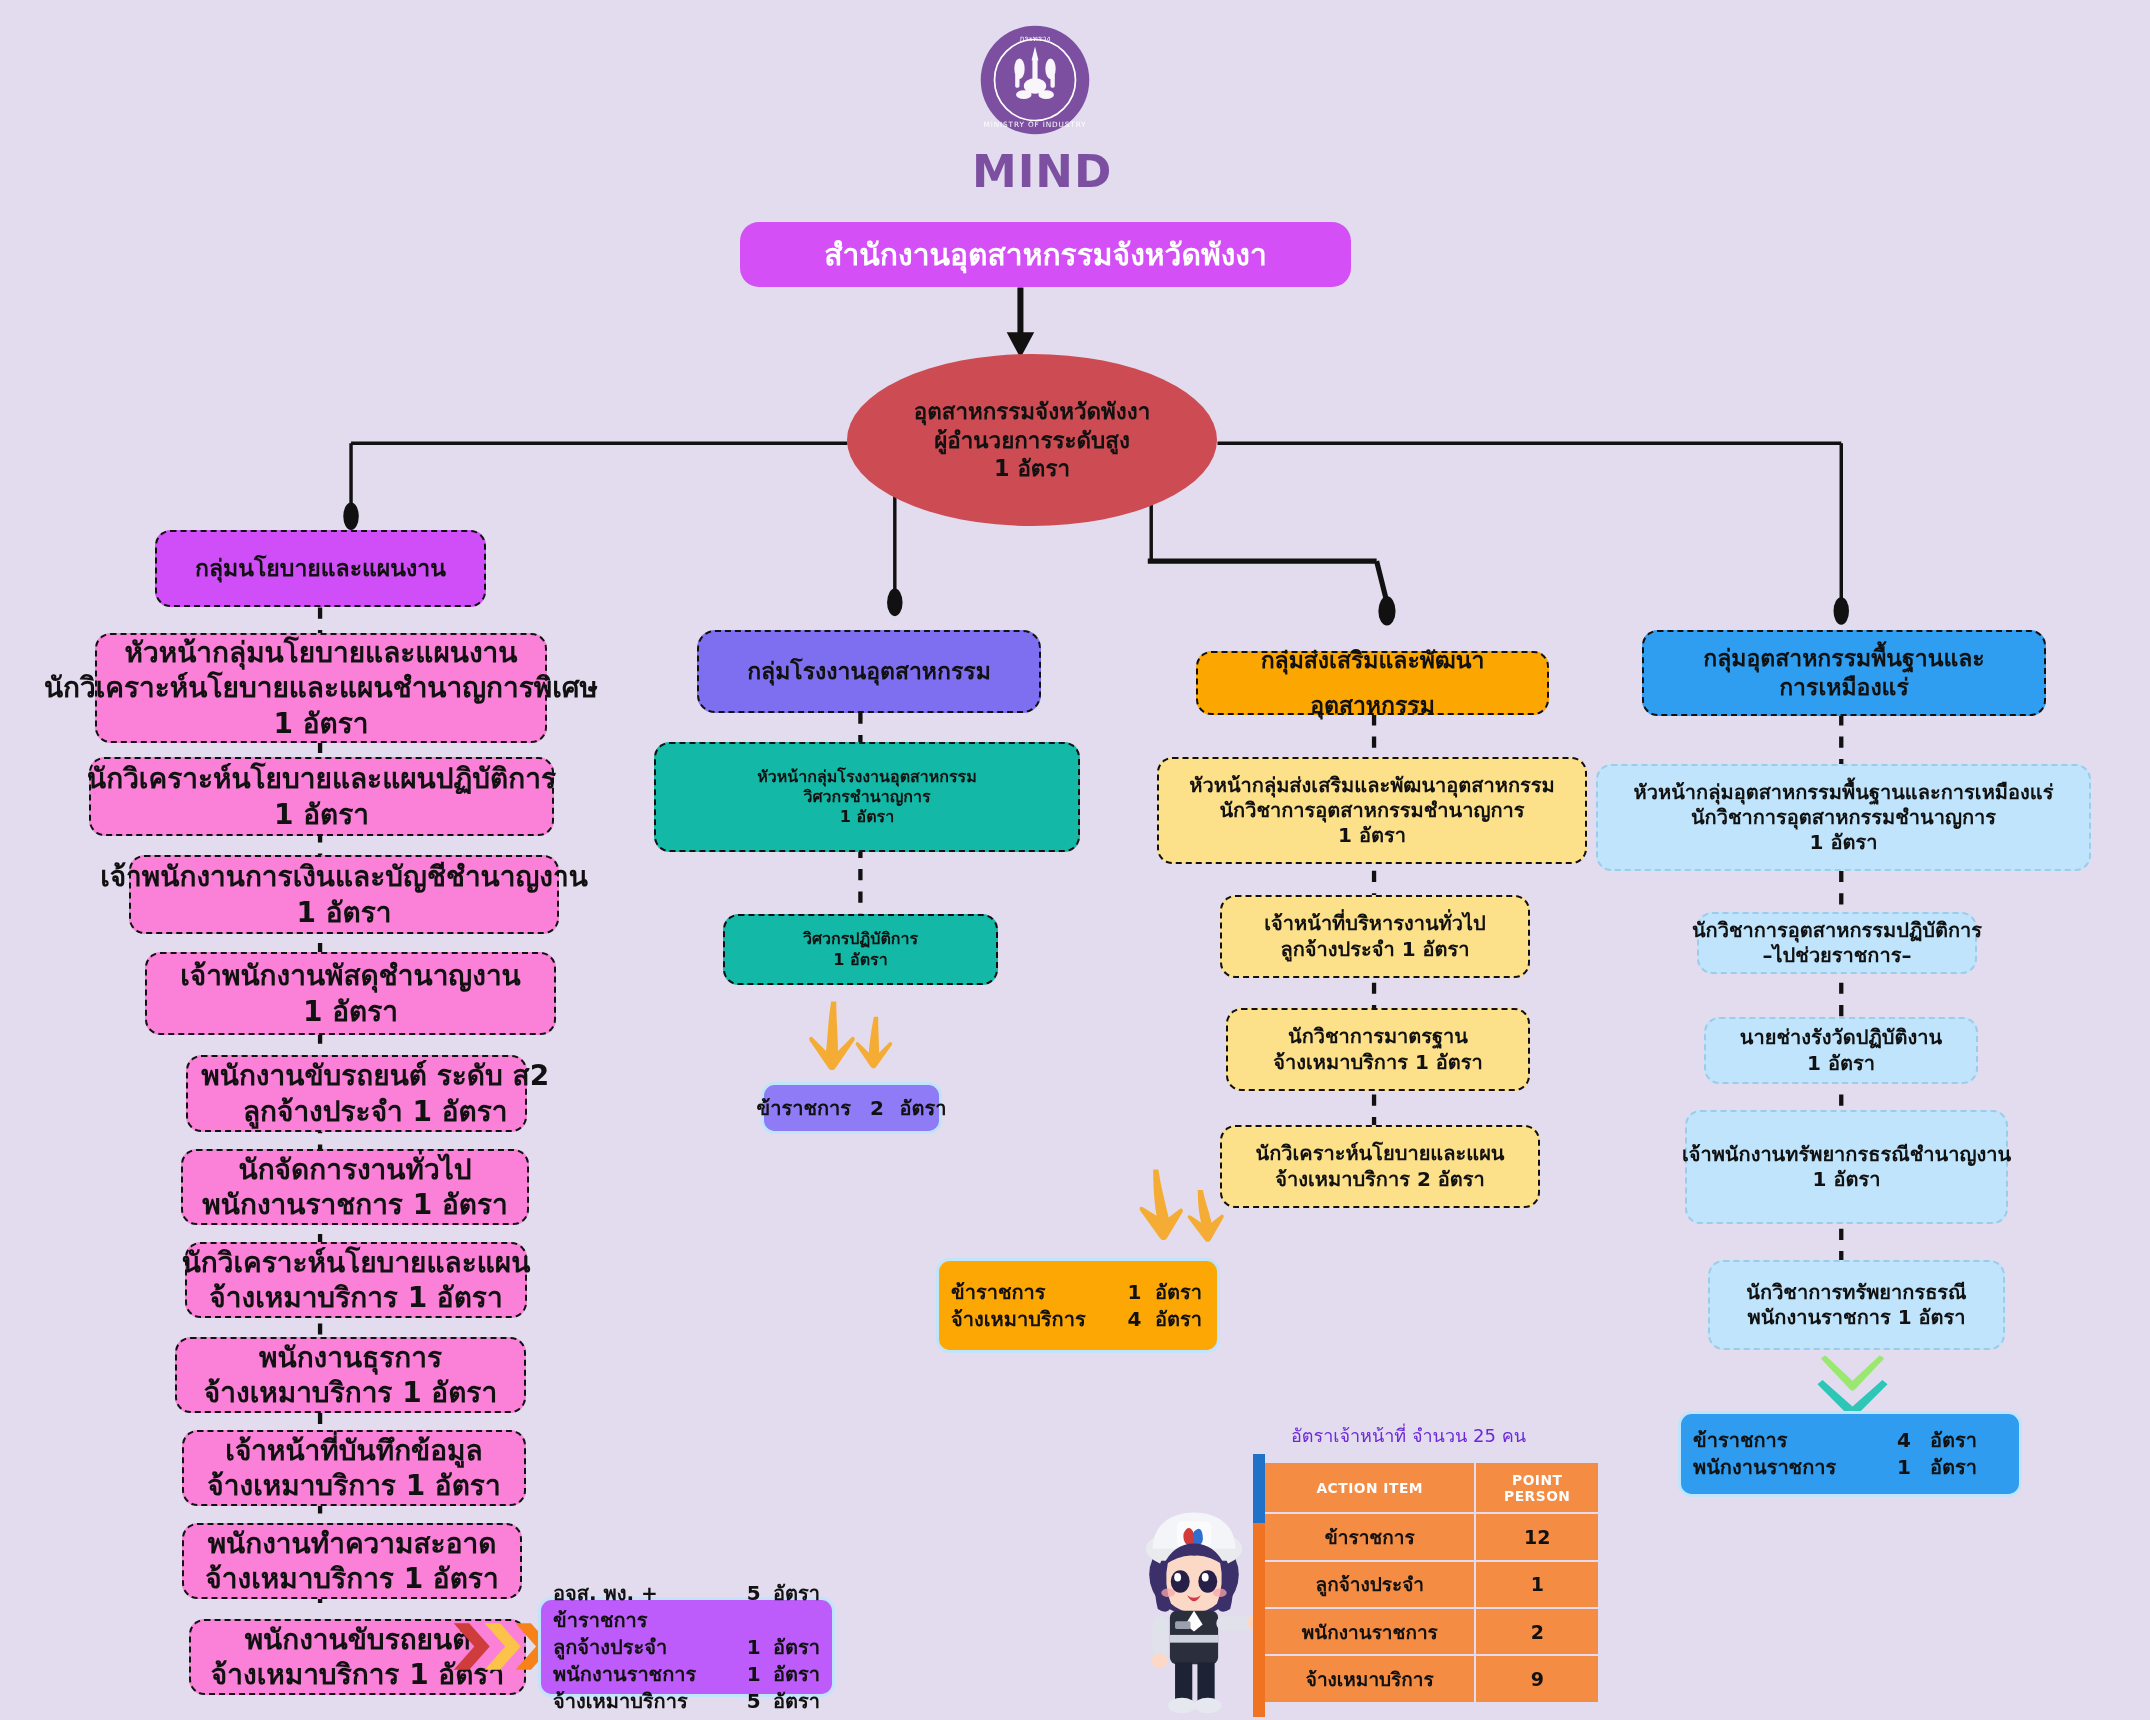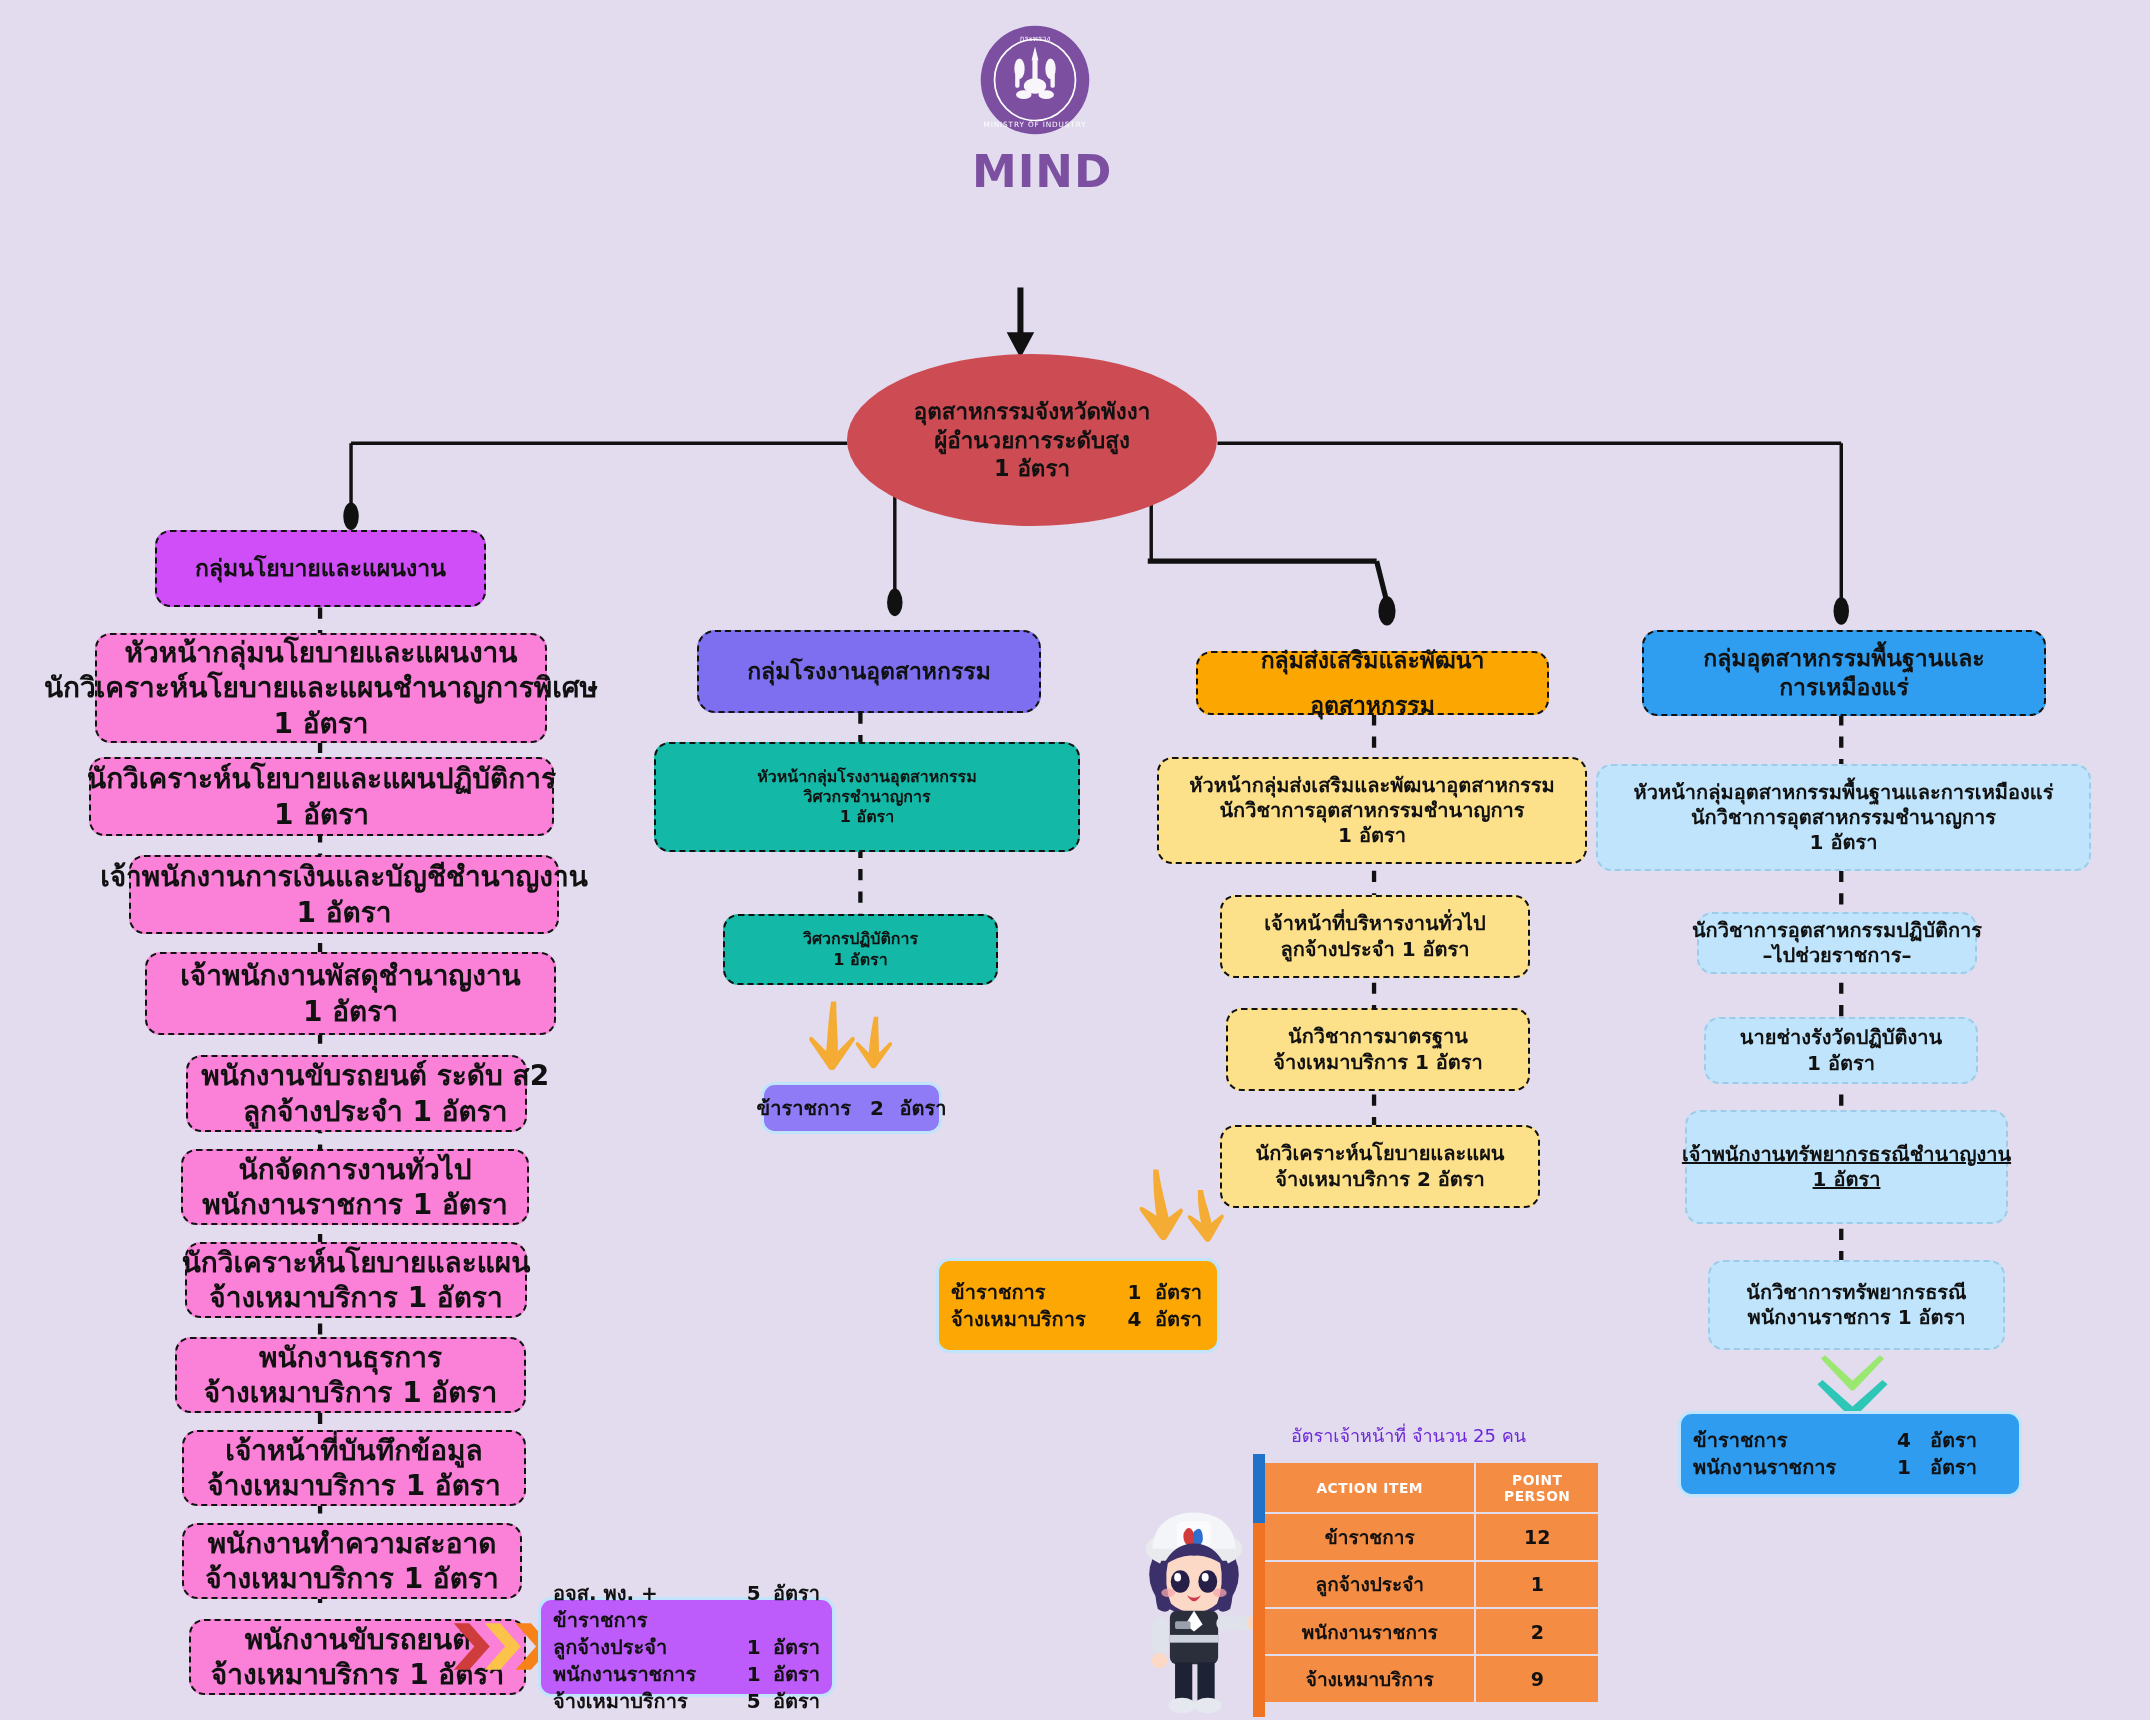--- a/index.html
+++ b/index.html
@@ -140,20 +140,21 @@
         <ellipse cx="83" cy="52" rx="6" ry="12"></ellipse>
         <ellipse cx="52" cy="82" rx="9" ry="5"></ellipse>
         <ellipse cx="78" cy="82" rx="9" ry="5"></ellipse>
       </g>
       <text x="65" y="20" font-size="9" fill="#fff" text-anchor="middle">กระทรวง</text>
       <text x="65" y="119" font-size="8.5" fill="#fff" text-anchor="middle" letter-spacing="1">MINISTRY OF INDUSTRY</text>
     </svg>
   </div>
   <div class="abs mind">MIND</div>
 
+  <div class="abs banner">สำนักงานอุตสาหกรรมจังหวัดพังงา</div>
 
   <div class="abs ellipse">
     <span>อุตสาหกรรมจังหวัดพังงา</span>
     <span>ผู้อำนวยการระดับสูง</span>
     <span>1 อัตรา</span>
   </div>
 
   <div class="abs node g-pink-hdr" style="left:155px;top:530px;width:331px;height:77px;">กลุ่มนโยบายและแผนงาน</div>
 
   <div class="abs node c-pink" style="left:95px;top:621px;width:452px;height:110px;">
@@ -329,21 +330,21 @@
   <div class="abs node c-lblue" style="left:1697px;top:912px;width:280px;height:62px;">
     <span class="ln">นักวิชาการอุตสาหกรรมปฏิบัติการ</span>
     <span class="ln">–ไปช่วยราชการ–</span>
   </div>
 
   <div class="abs node c-lblue" style="left:1704px;top:1017px;width:274px;height:67px;">
     <span class="ln">นายช่างรังวัดปฏิบัติงาน</span>
     <span class="ln">1 อัตรา</span>
   </div>
 
-  <div class="abs node c-lblue" style="left:1685px;top:1110px;width:323px;height:114px;text-decoration:underline;">
+  <div class="abs node c-lblue" style="left:1685px;top:1110px;width:323px;height:114px;">
     <span class="ln">เจ้าพนักงานทรัพยากรธรณีชำนาญงาน</span>
     <span class="ln">1  อัตรา</span>
   </div>
 
   <div class="abs node c-lblue" style="left:1708px;top:1260px;width:297px;height:90px;">
     <span class="ln">นักวิชาการทรัพยากรธรณี</span>
     <span class="ln">พนักงานราชการ 1 อัตรา</span>
   </div>
 
   <div class="abs" style="left:1814px;top:1353px;width:77px;height:71px;">

